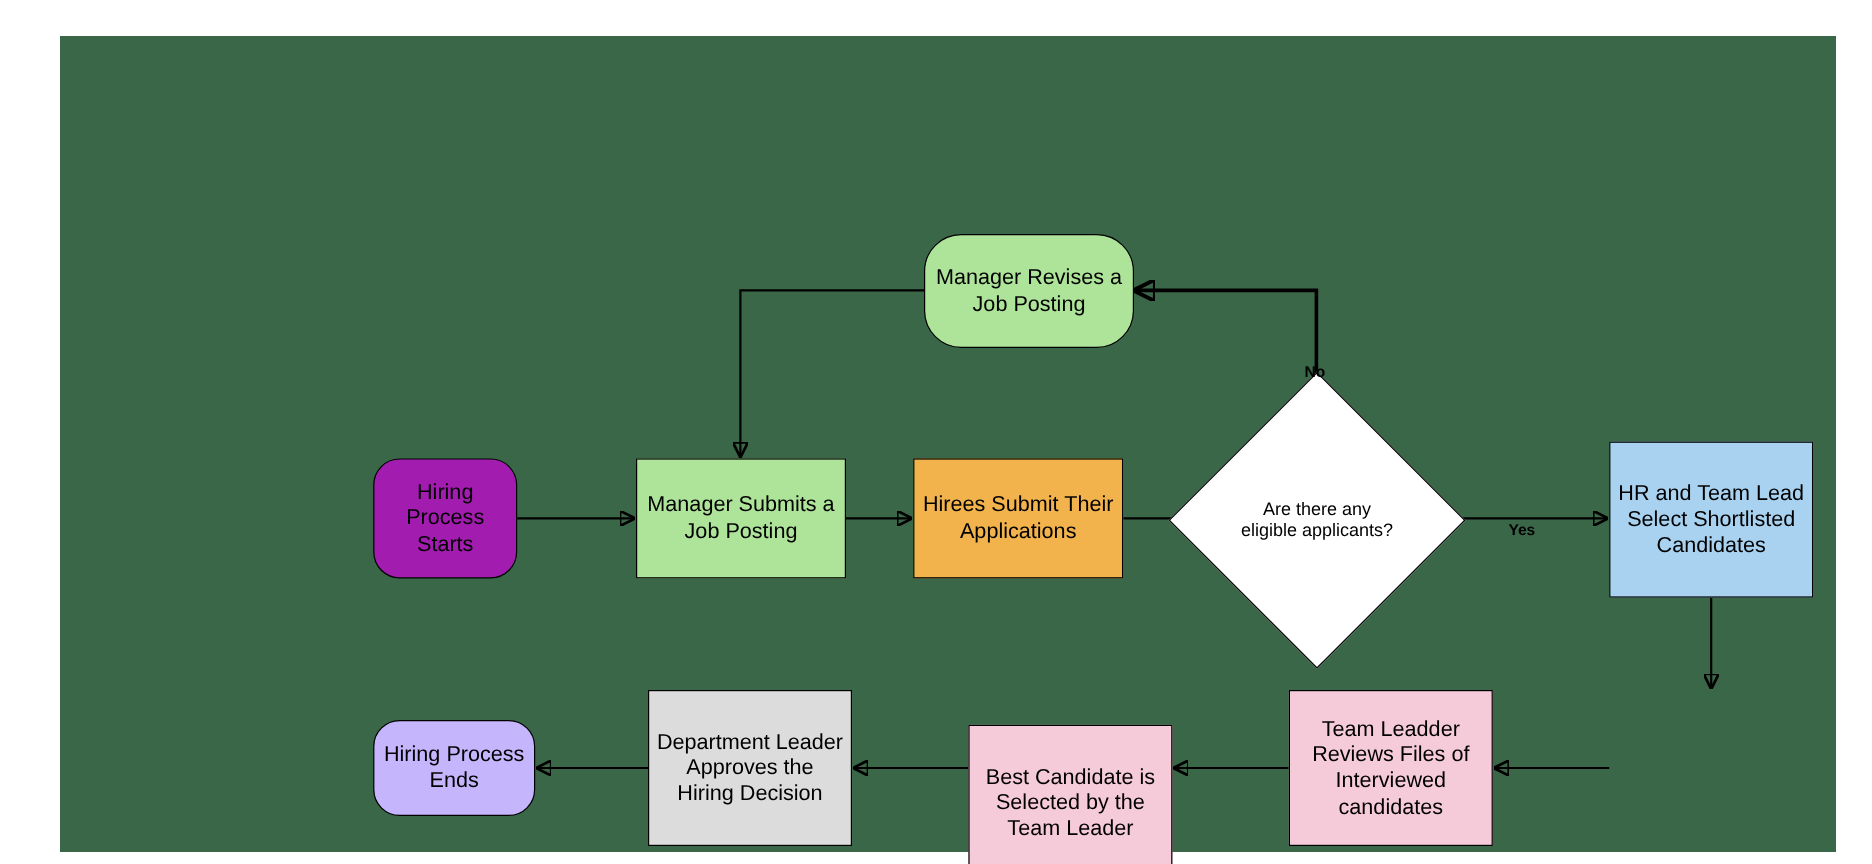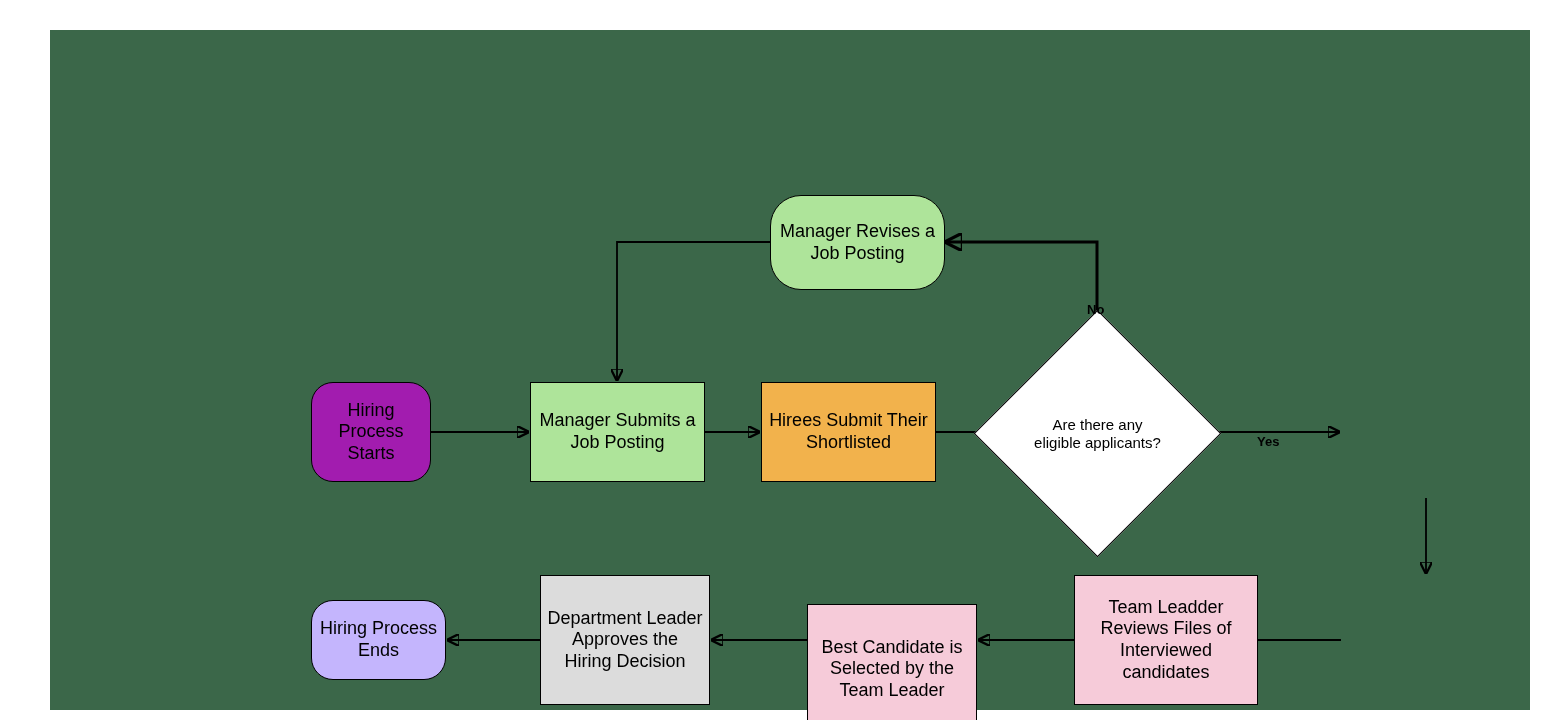--- a/index.html
+++ b/index.html
@@ -100,31 +100,34 @@
 
     <div class="node green-fill" style="left:480px; top:352px; width:175px; height:100px;">
       <span>Manager Submits a Job Posting</span>
     </div>
 
     <div class="node green-fill" style="left:720px; top:165px; width:175px; height:95px;border-radius:31px;">
       <span>Manager Revises a Job Posting</span>
     </div>
 
     <div class="node orange-fill" style="left:711px; top:352px; width:175px; height:100px;">
-      <span>Hirees Submit Their Shortlisted</span>
+      <span>Hirees Submit Their Applications</span>
     </div>
 
     <div class="decision" style="left:960px; top:316px; width:175px; height:175px;">
       <div class="diamond"></div>
       <div class="dtext">Are there any eligible applicants?</div>
     </div>
 
+    <div class="node blue-fill" style="left:1291px; top:338px; width:170px; height:130px;">
+      <span>HR and Team Lead Select Shortlisted Candidates</span>
+    </div>
 
 
-    <div class="node pink-fill" style="left:1024px; top:545px; width:184px; height:130px;">
+    <div class="node pink-fill" style="left:1024px; top:545px; width:170px; height:130px;">
       <span>Team Leadder Reviews  Files of Interviewed candidates</span>
     </div>
 
     <div class="node pink-fill" style="left:757px; top:574px; width:170px; height:130px;">
       <span>Best Candidate is Selected by the Team Leader</span>
     </div>
 
     <div class="node gray-fill" style="left:490px; top:545px; width:170px; height:130px;">
       <span>Department Leader Approves the Hiring Decision</span>
     </div>

